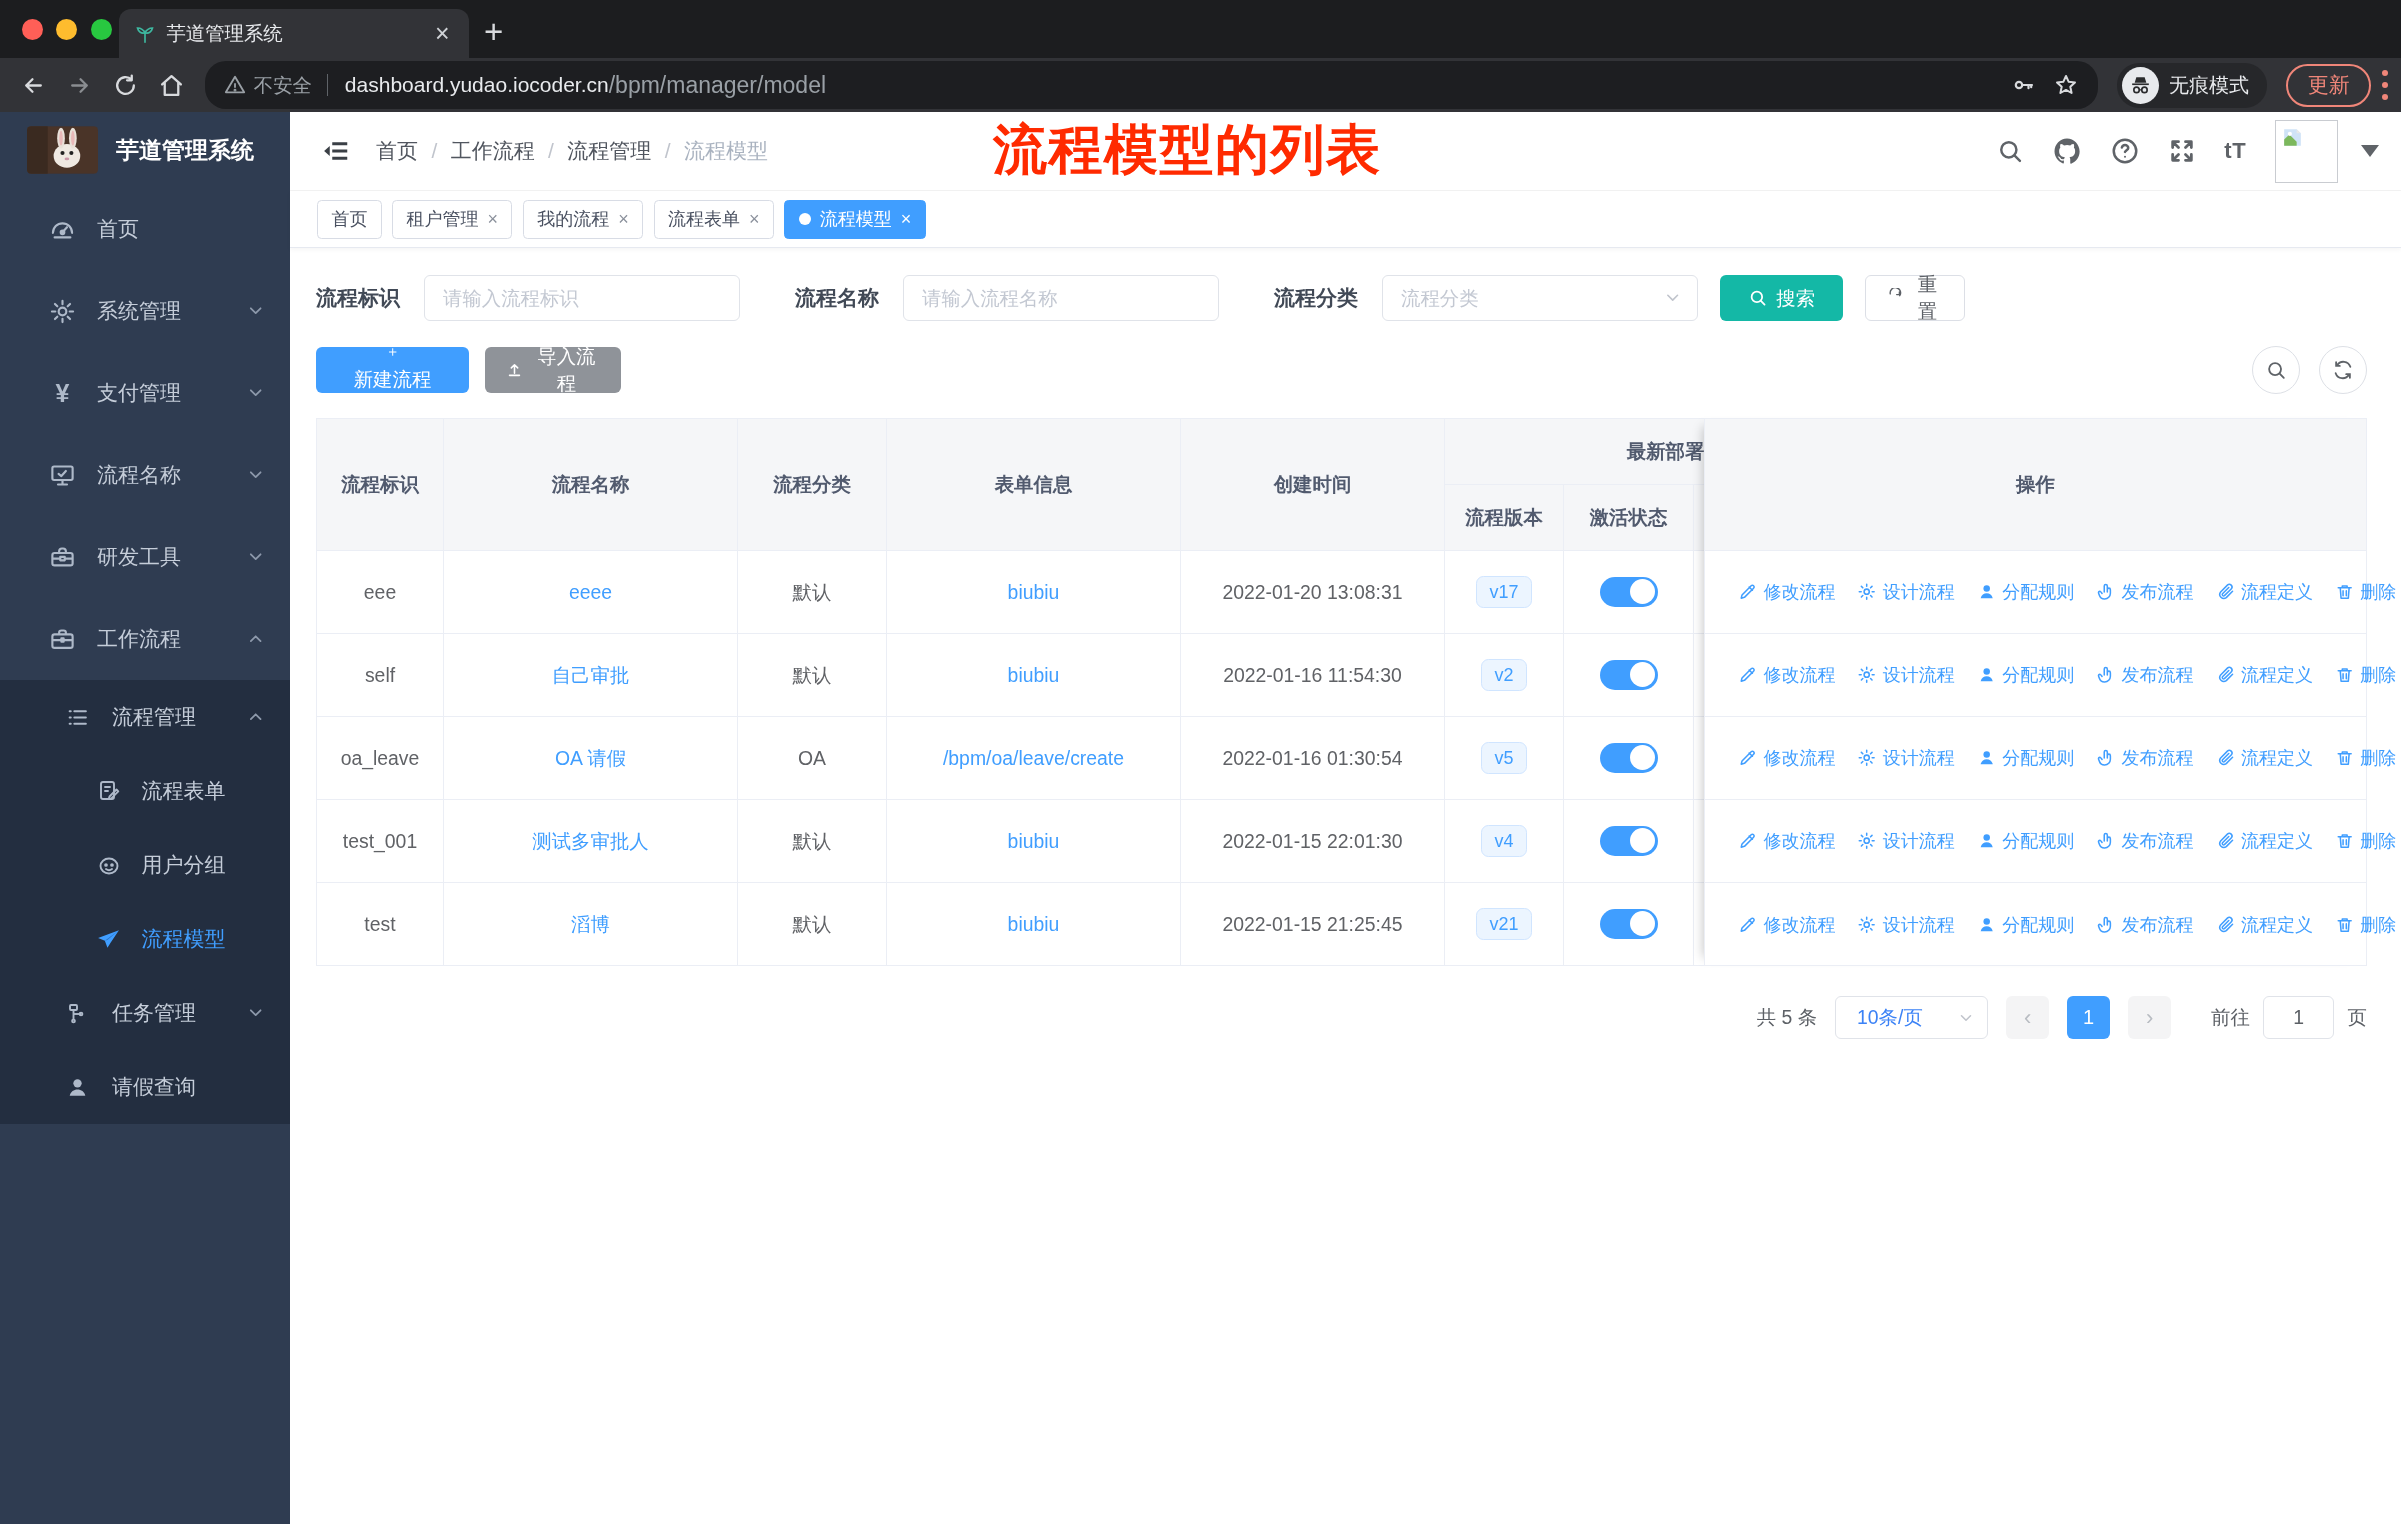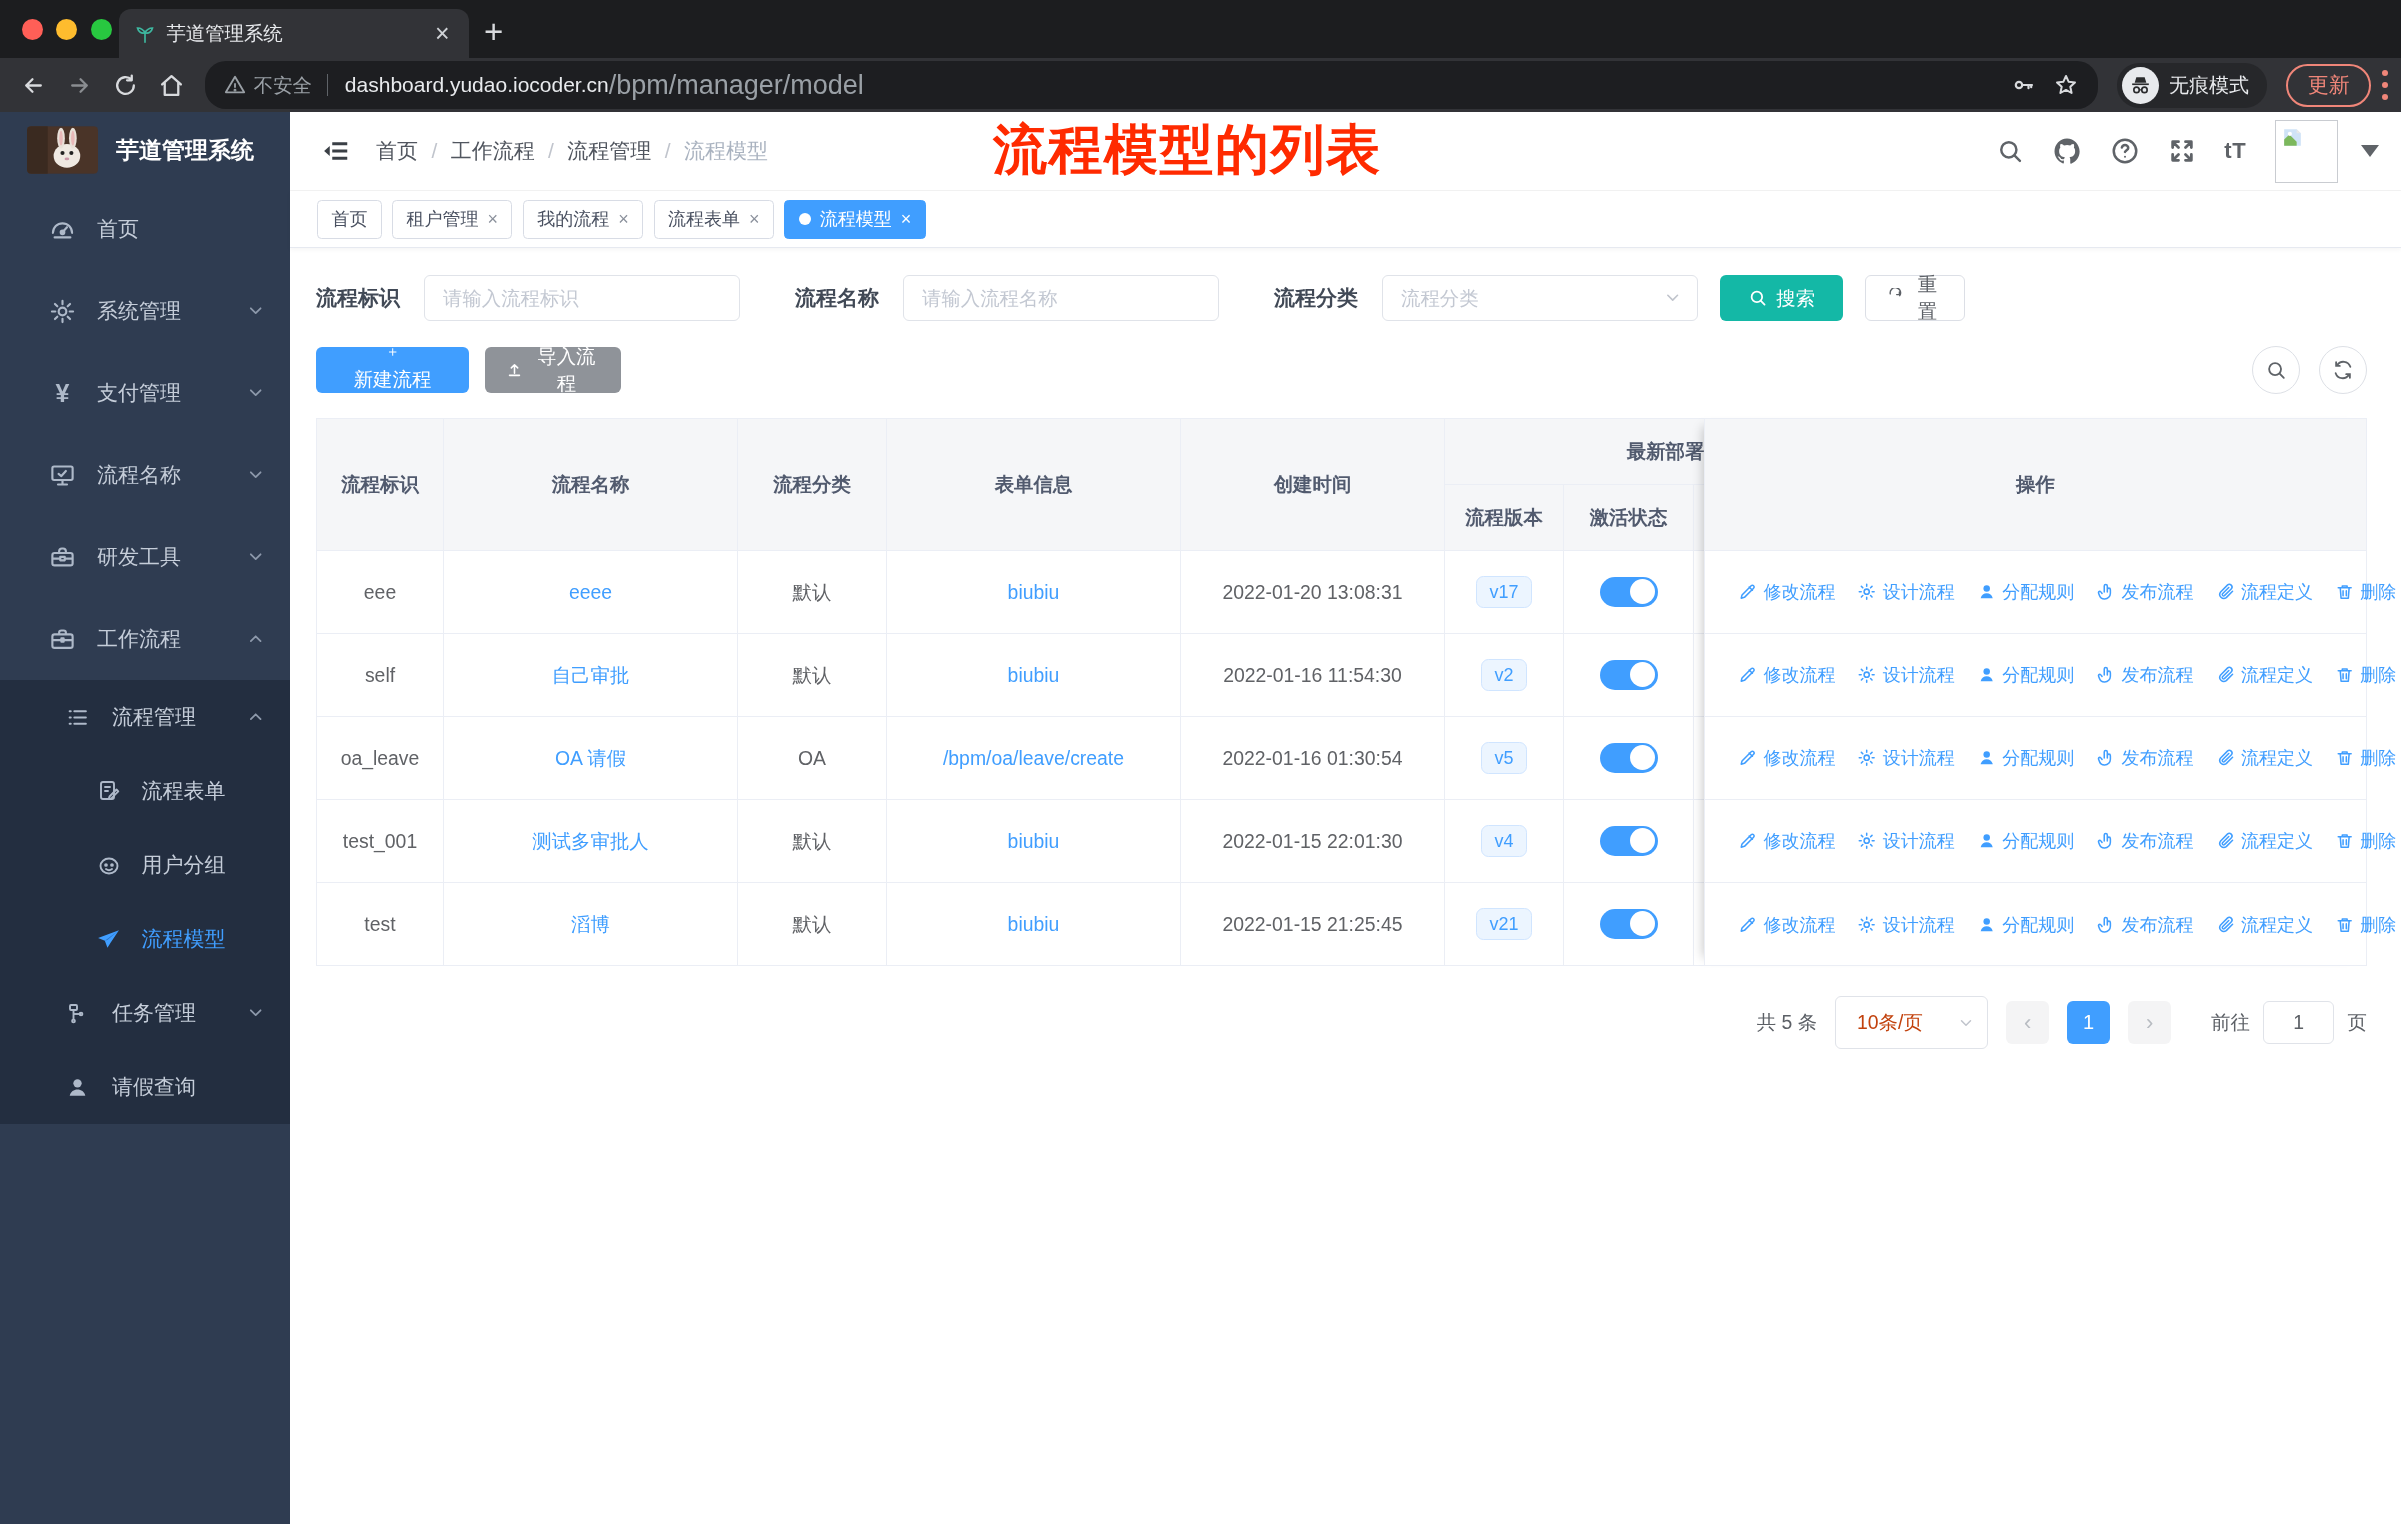--- a/index.html
+++ b/index.html
@@ -21,21 +21,21 @@
   .newtab { position:absolute; left:484px; top:13.4px; font-size:33px; color:#d8dadd; font-weight:300; }
   .toolbar { height:54px; background:#323337; display:flex; align-items:center; }
   .nav-ic { margin-left:21px; color:#d8dadd; }
   .nav-ic.dim { color:#8a8d91; }
   .urlbar { margin-left:21px; height:48px; flex:1; max-width:1906px; background:#1d1e21; border-radius:21px;
     display:flex; align-items:center; padding:0 19.4px; }
   .warn { color:#9aa0a6; }
   .sec-label { color:#9aa0a6; font-size:19.4px; margin:0 15px 0 7.4px; }
   .url-divider { width:1.5px; height:22px; background:#5f6368; margin-right:16.4px; }
   .url-host { color:#e8eaed; font-size:21px; }
-  .url-path { color:#9aa0a6; font-size:27px; }
+  .url-path { color:#9aa0a6; font-size:23px; }
   .url-right { margin-left:auto; display:flex; align-items:center; gap:19.4px; color:#d8dadd; }
   .incog { margin-left:19.4px; height:45px; background:#26272a; border-radius:22px; display:flex;
     align-items:center; gap:10.4px; padding:0 18px 0 4.5px; }
   .incog-circle { width:37px; height:37px; border-radius:50%; background:#e8eaed; display:flex;
     align-items:center; justify-content:center; }
   .incog-label { color:#e8eaed; font-size:20px; }
   .update-btn { margin-left:19.4px; height:43px; border:2.2px solid #f08679; border-radius:22px;
     color:#f08679; font-size:21px; display:flex; align-items:center; padding:0 19.4px; background:transparent; }
   .dots { margin:0 13.4px 0 10.4px; color:#f08679; font-size:25px; letter-spacing:0; line-height:0.55;
     display:flex; flex-direction:column; gap:6px; }
@@ -138,22 +138,22 @@
     align-items:center; justify-content:center; font-size:19.4px; font-weight:bold; color:#515a6e; }
   .op-row { height:83px; border-bottom:0.7px solid #ebeef5; display:flex; align-items:center;
     padding:0 6px 0 33px; gap:22px; }
   .op-row:last-child { border-bottom:none; }
   .op-link { display:inline-flex; align-items:center; gap:6px; color:#409eff; font-size:18px;
     text-decoration:none; white-space:nowrap; cursor:pointer; }
 
   
   .pagination { margin-top:30px; display:flex; align-items:center; justify-content:flex-end; gap:18px;
     font-size:19.4px; color:#5c6066; }
-  .pg-select { width:153px; height:53px; border:1.5px solid #e0e3e9; border-radius:6px; display:flex;
-    align-items:center; padding:0 12px 0 21px; color:#c2410c; cursor:pointer; }
+  .pg-select { width:153px; height:43px; border:1.5px solid #e0e3e9; border-radius:6px; display:flex;
+    align-items:center; padding:0 12px 0 21px; color:#3b82f6; cursor:pointer; }
   .pg-select .chev2 { margin-left:auto; color:#c0c4cc; }
   .pg-btn { width:43px; height:43px; border-radius:6px; background:#f4f4f5; color:#b8bcc2;
     display:flex; align-items:center; justify-content:center; font-size:22px; cursor:pointer; }
   .pg-page { width:43px; height:43px; border-radius:6px; background:#409eff; color:#fff;
     display:flex; align-items:center; justify-content:center; font-size:20px; cursor:pointer; }
   .pg-goto { display:flex; align-items:center; gap:13.4px; margin-left:22px; }
   .pg-input { width:71px; height:43px; border:1.5px solid #e0e3e9; border-radius:6px; text-align:center;
     font-size:19.4px; color:#5c6066; outline:none; }
 </style>
 </head>

